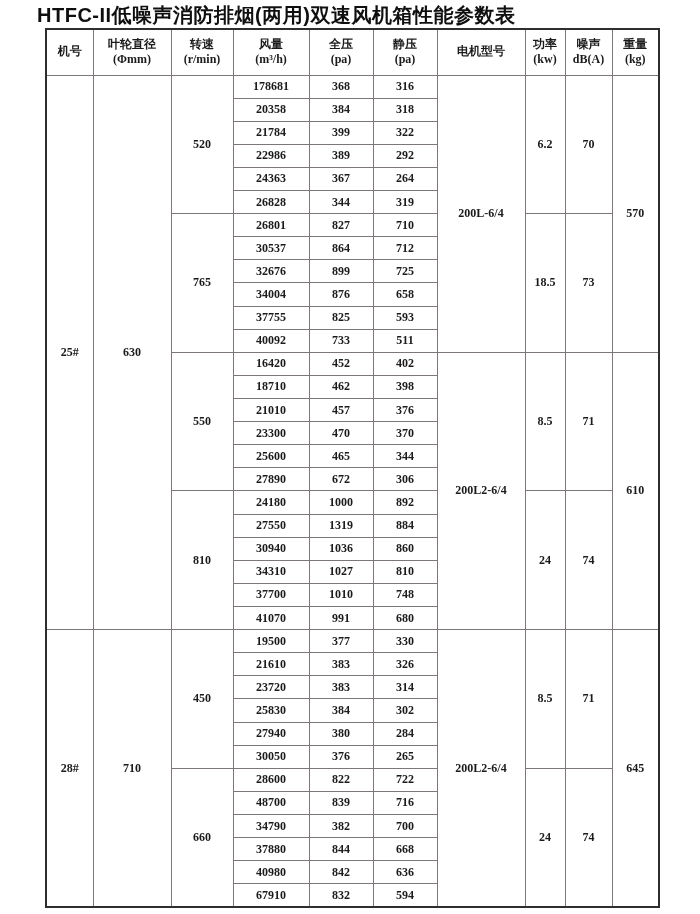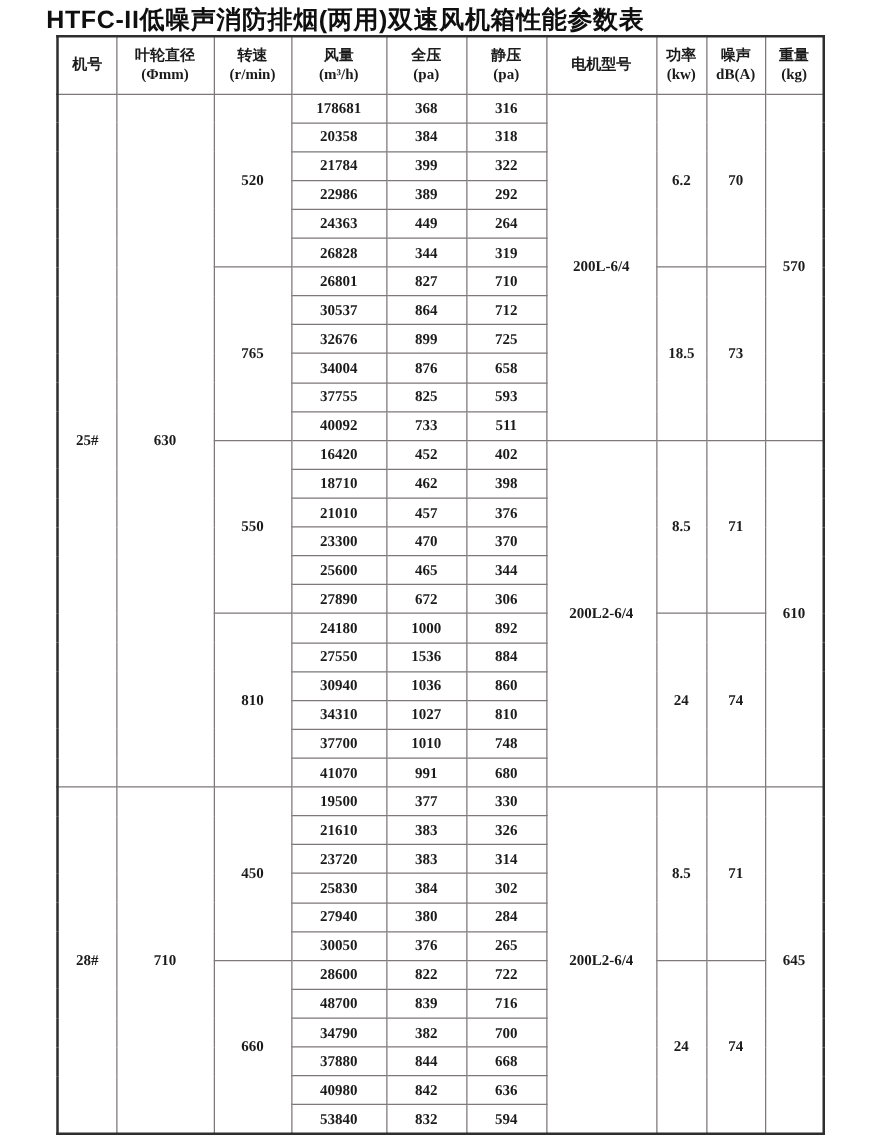--- a/index.html
+++ b/index.html
@@ -132,21 +132,21 @@
         <td>399</td>
         <td>322</td>
       </tr>
       <tr>
         <td>22986</td>
         <td>389</td>
         <td>292</td>
       </tr>
       <tr>
         <td>24363</td>
-        <td>449</td>
+        <td>367</td>
         <td>264</td>
       </tr>
       <tr>
         <td>26828</td>
         <td>344</td>
         <td>319</td>
       </tr>
       <tr>
         <td rowspan="6">765</td>
         <td>26801</td>
@@ -218,21 +218,21 @@
       <tr>
         <td rowspan="6">810</td>
         <td>24180</td>
         <td>1000</td>
         <td>892</td>
         <td rowspan="6">24</td>
         <td rowspan="6">74</td>
       </tr>
       <tr>
         <td>27550</td>
-        <td>1536</td>
+        <td>1319</td>
         <td>884</td>
       </tr>
       <tr>
         <td>30940</td>
         <td>1036</td>
         <td>860</td>
       </tr>
       <tr>
         <td>34310</td>
         <td>1027</td>
@@ -307,18 +307,18 @@
         <td>37880</td>
         <td>844</td>
         <td>668</td>
       </tr>
       <tr>
         <td>40980</td>
         <td>842</td>
         <td>636</td>
       </tr>
       <tr>
-        <td>53840</td>
+        <td>67910</td>
         <td>832</td>
         <td>594</td>
       </tr>
     </tbody>
 </table>
 
 </body></html>

